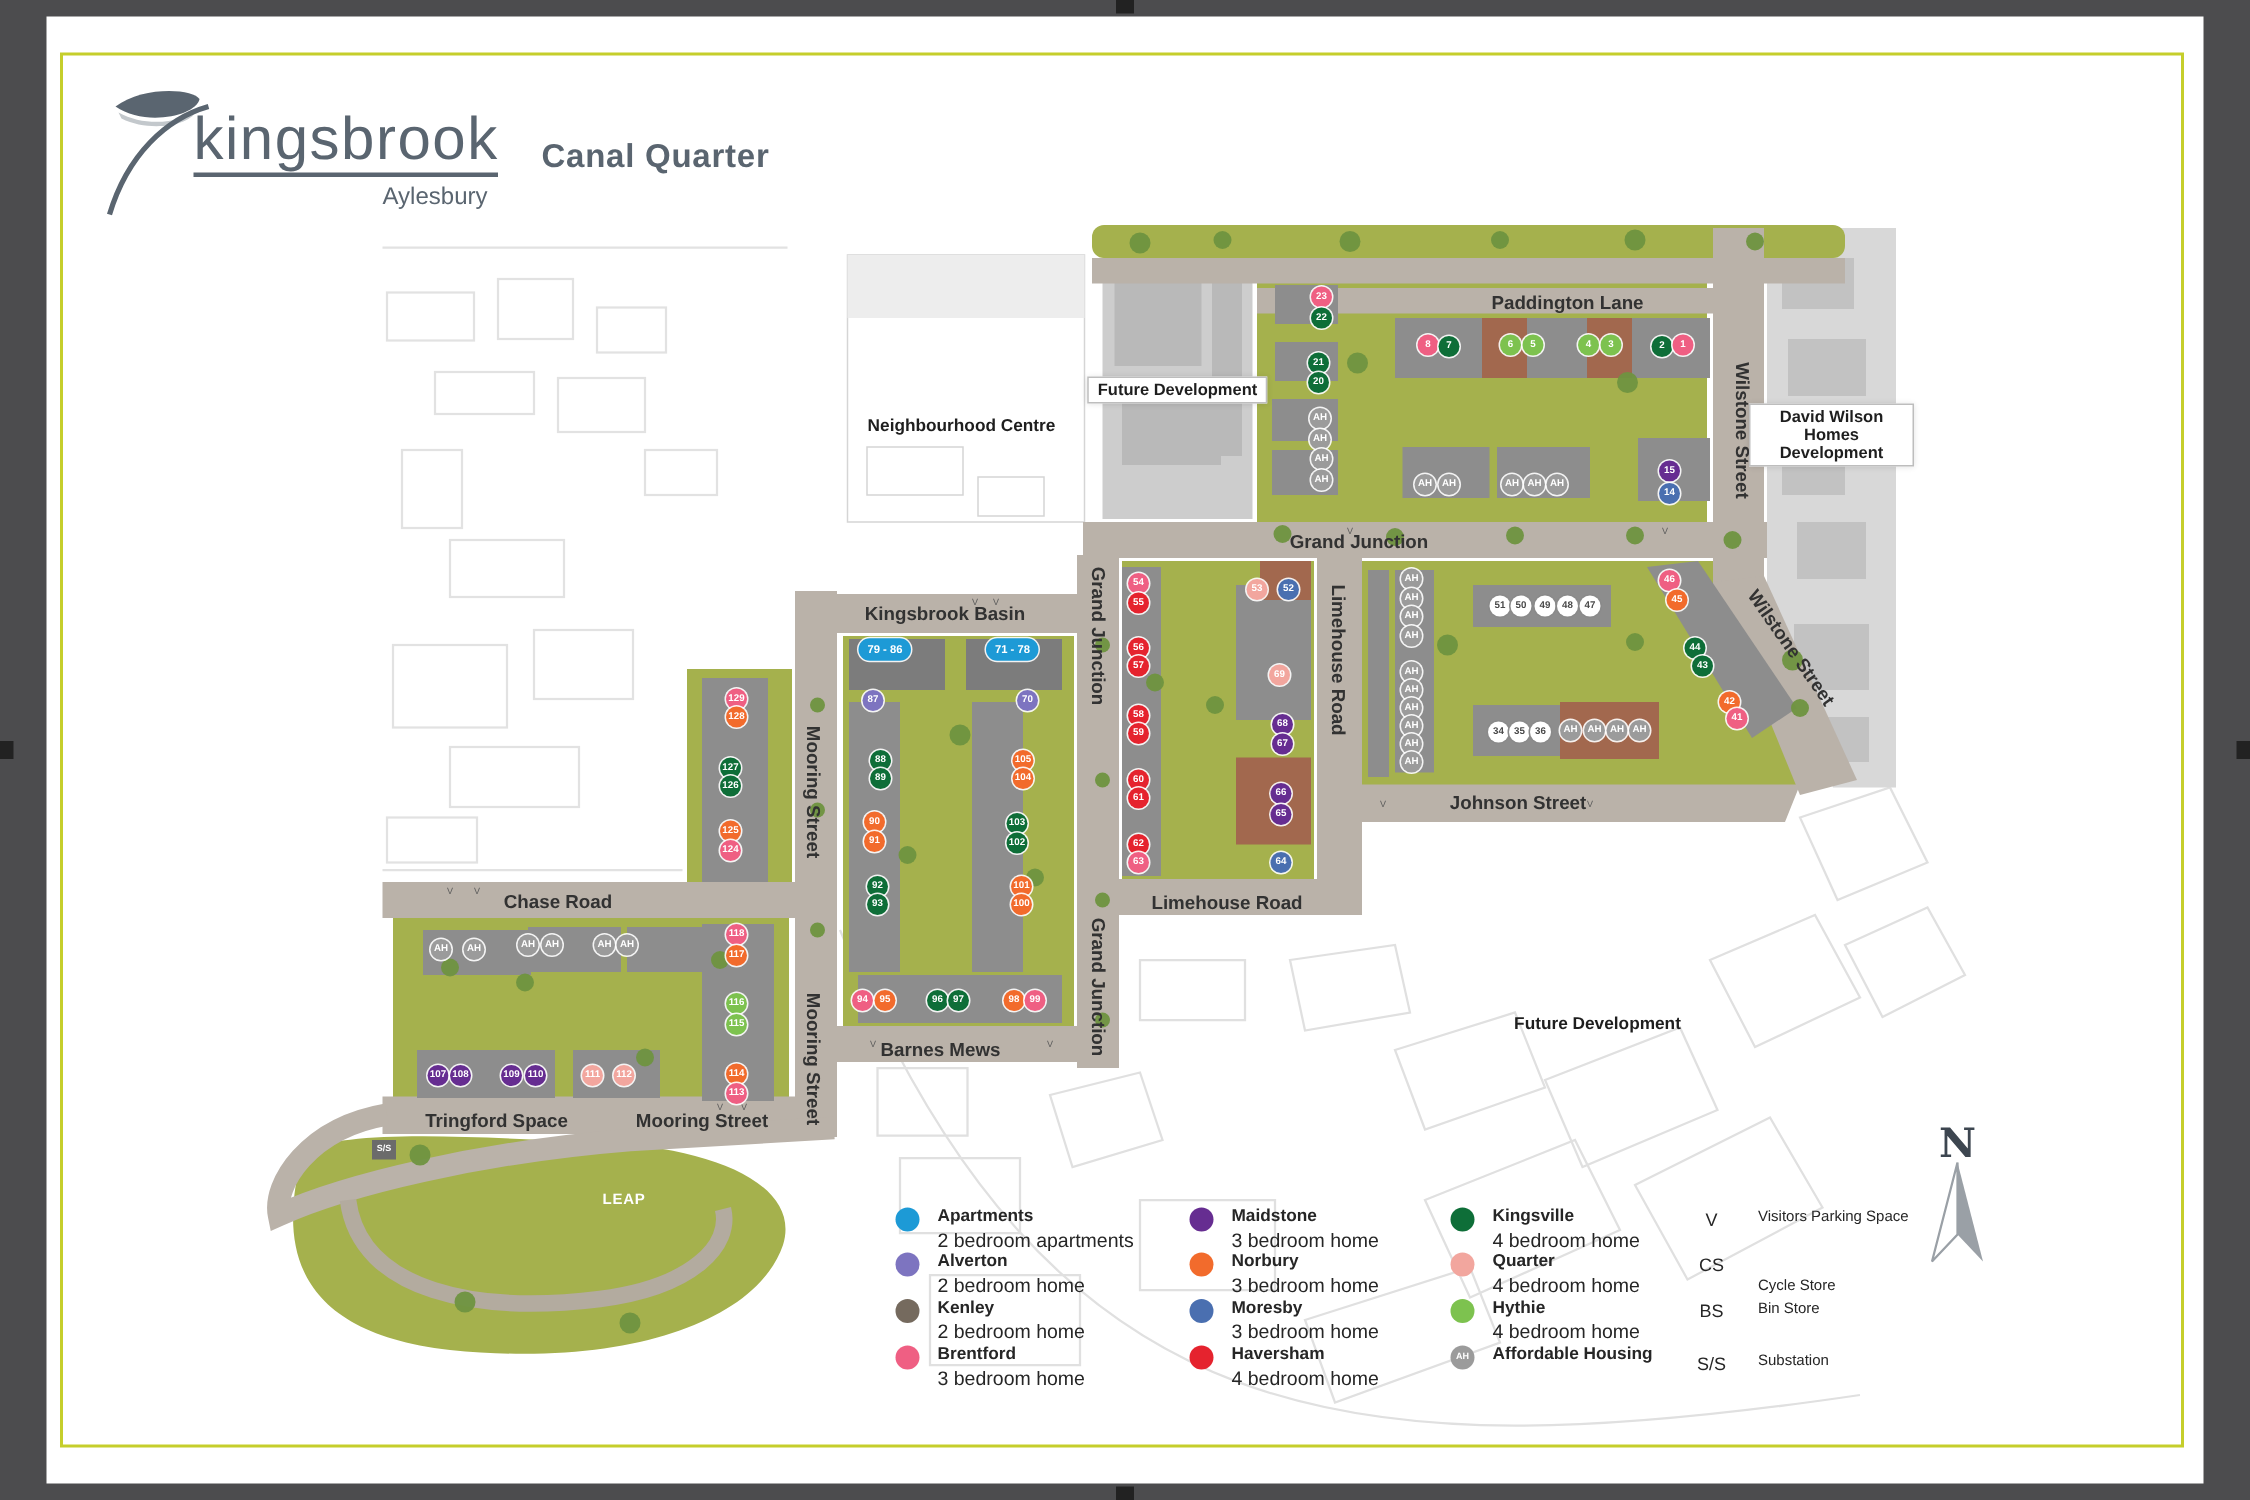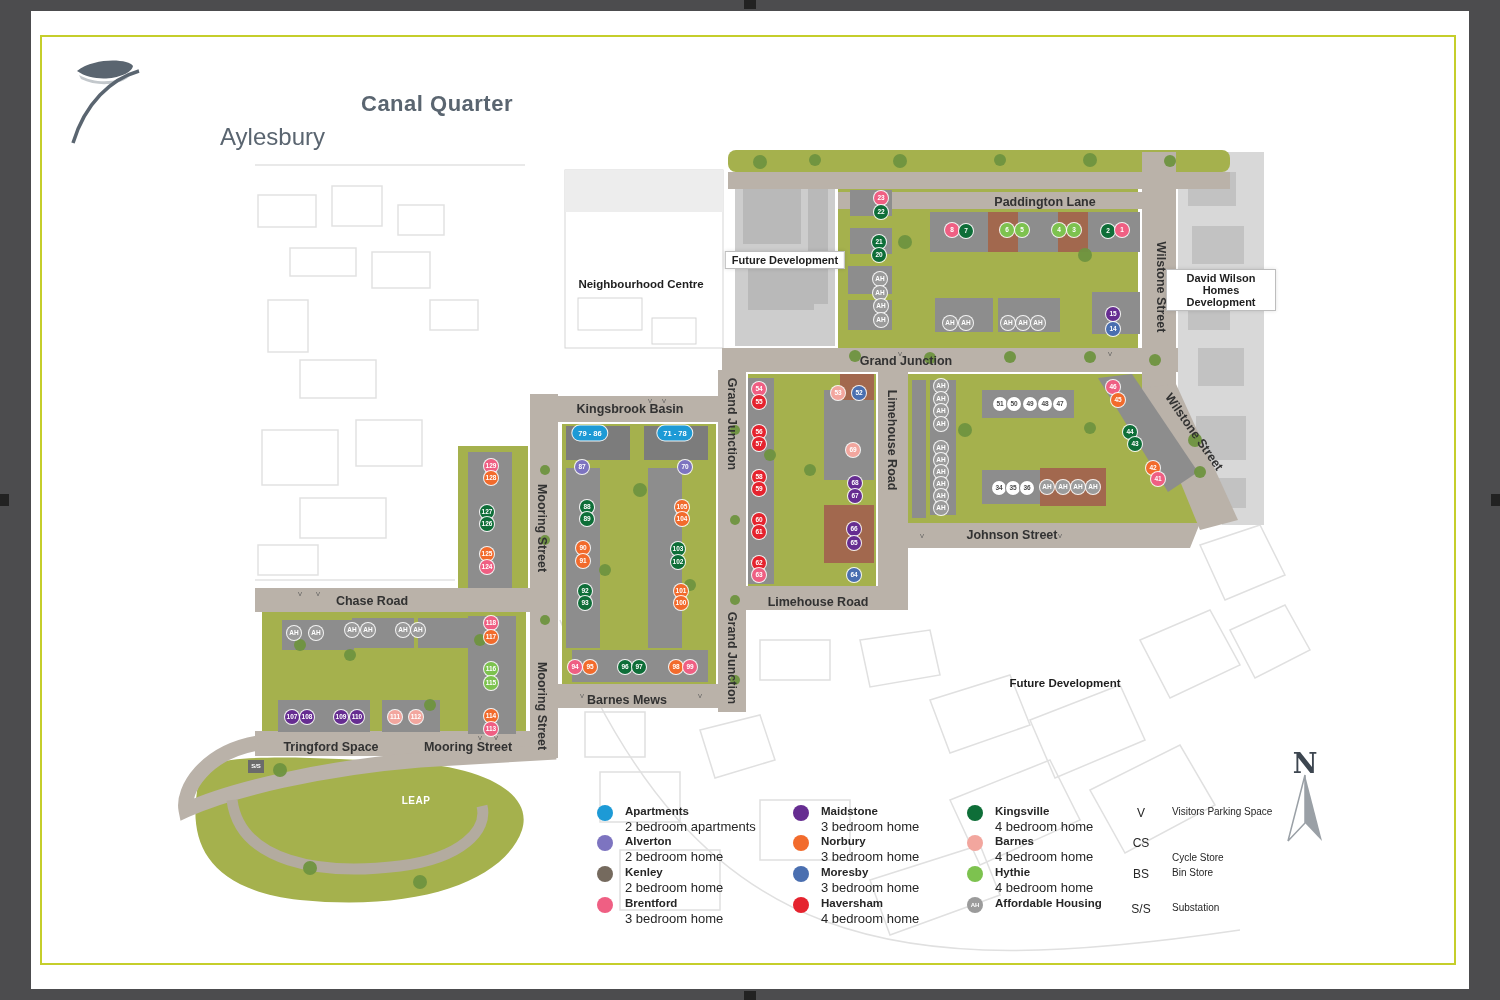--- a/index.html
+++ b/index.html
@@ -5,21 +5,21 @@
   html,body{margin:0;padding:0;}
   body{font-family:"Liberation Sans", sans-serif; background:#333;}
   .frame{position:relative;width:1500px;height:1000px;background:#4c4c4e;overflow:hidden;}
   .page{position:absolute;left:31px;top:11px;width:1438px;height:978px;background:#ffffff;}
   .lime-border{position:absolute;left:9px;top:24px;width:1412px;height:926px;border:2px solid #c5ce2b;pointer-events:none;}
   .regmark{position:absolute;background:#222;}
   
   .logo-wrap{position:absolute;left:40px;top:44px;width:300px;height:95px;color:#5a6570;}
   .logo-swoosh{position:absolute;left:0;top:0;}
   .logo-text{position:absolute;left:58px;top:18px;font-size:40px;letter-spacing:1px;color:#5a6570;border-bottom:3px solid #5a6570;padding-bottom:2px;line-height:1;}
-  .logo-sub{position:absolute;left:58px;top:68px;width:196px;text-align:right;font-size:24px;color:#5a6570;}
+  .logo-sub{position:absolute;left:58px;top:68px;width:196px;text-align:right;font-size:16px;color:#5a6570;}
   .page-title{position:absolute;left:330px;top:80px;font-size:22px;font-weight:700;color:#5a6570;letter-spacing:.5px;}
   
   #map-base, #map-overlay{position:absolute;left:-31px;top:-11px;width:1500px;height:1000px;}
   #map-overlay{pointer-events:none;}
   .street{position:absolute;font-size:12.5px;font-weight:600;color:#323232;white-space:nowrap;transform:translate(-50%,-50%);}
   .area-plain{position:absolute;font-size:11.5px;font-weight:700;color:#1e1e1e;white-space:nowrap;transform:translate(-50%,-50%);}
   .area-box{position:absolute;font-size:11px;font-weight:700;color:#1e1e1e;background:#fff;border:1px solid #bdbdbd;padding:2px 6px;text-align:center;transform:translate(-50%,-50%);box-shadow:0 0 4px rgba(0,0,0,.12);}
   .area-box.wide{width:96px;}
   .area-white{position:absolute;font-size:10px;font-weight:700;color:#ffffff;transform:translate(-50%,-50%);letter-spacing:.5px;}
   .area-tiny{position:absolute;font-size:6px;font-weight:700;color:#ffffff;transform:translate(-50%,-50%);}
@@ -47,20 +47,21 @@
 
   <div class="page">
     <div class="lime-border"></div>
 
     <div class="logo-wrap">
       <svg class="logo-swoosh" width="70" height="95" viewBox="0 0 70 95">
         <path d="M6,16 C24,2 58,4 62,11 C60,22 26,30 6,16 Z" fill="#5a6570"></path>
         <path d="M8,20 C26,30 50,27 60,18 C58,28 30,34 10,24 Z" fill="#c3c8cc"></path>
         <path d="M2,88 C14,48 40,24 68,16" stroke="#5a6570" stroke-width="3.5" fill="none"></path>
       </svg>
+      <div class="logo-text">kingsbrook</div>
       <div class="logo-sub">Aylesbury</div>
     </div>
     <div class="page-title">Canal Quarter</div>
 
     <svg id="map-base" viewBox="0 0 1500 1000">
 
       <g stroke="#e2e2e2" fill="none" stroke-width="1.5">
         <rect x="258" y="195" width="58" height="32"></rect>
           <rect x="332" y="186" width="50" height="40"></rect>
         <rect x="398" y="205" width="46" height="30"></rect>
@@ -442,21 +443,21 @@
         <div class="legend-item" style="left: 936px; top: 793px;">
           <div class="dot" style="background: rgb(14, 110, 56);"></div>
           <div>
             <div class="li-name">Kingsville</div>
             <div class="li-desc">4 bedroom home</div>
           </div>
         </div>
         <div class="legend-item" style="left: 936px; top: 823px;">
           <div class="dot" style="background: rgb(242, 166, 158);"></div>
           <div>
-            <div class="li-name">Barnes</div>
+            <div class="li-name">Quarter</div>
             <div class="li-desc">4 bedroom home</div>
           </div>
         </div>
         <div class="legend-item" style="left: 936px; top: 854px;">
           <div class="dot" style="background: rgb(125, 194, 79);"></div>
           <div>
             <div class="li-name">Hythie</div>
             <div class="li-desc">4 bedroom home</div>
           </div>
         </div>

